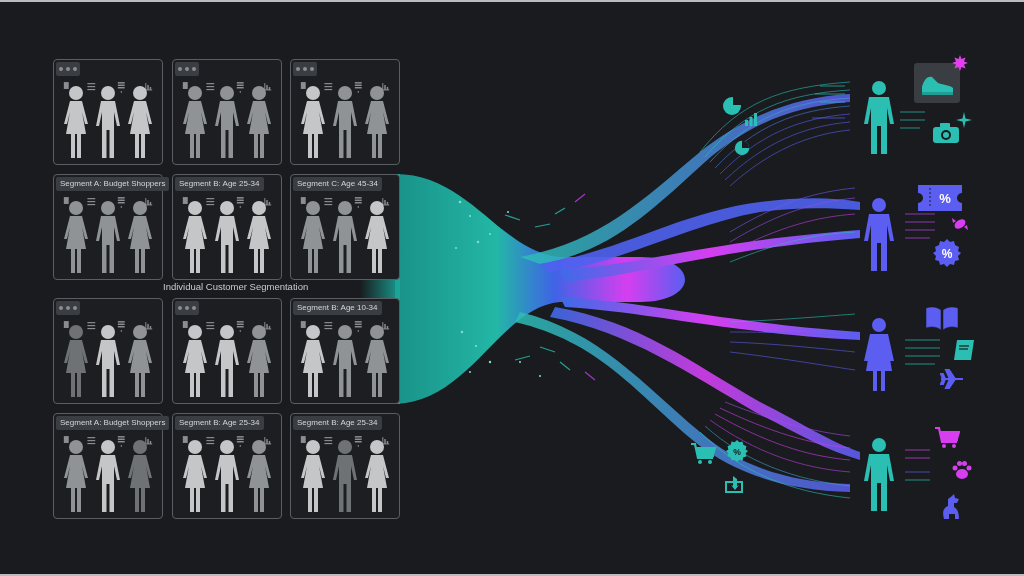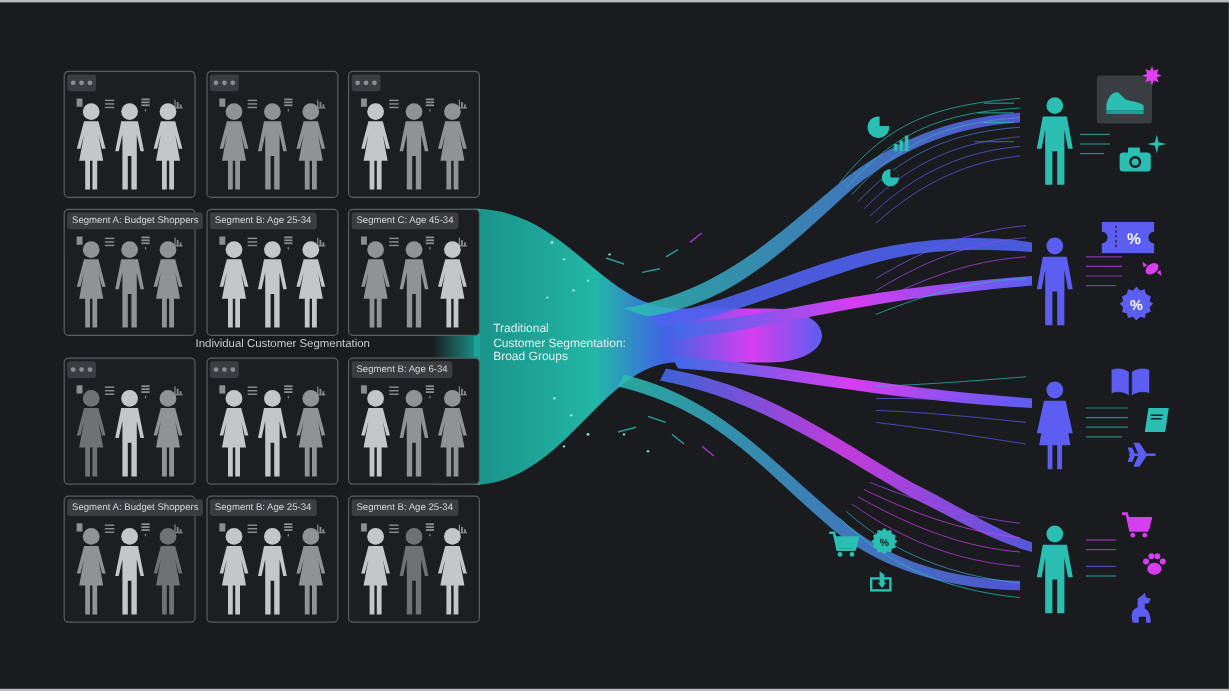--- a/index.html
+++ b/index.html
@@ -462,21 +462,21 @@
             <circle cx="16" cy="9" r="7" fill="#c4c6c8"></circle>
             <path d="M9 17 H23 L28 42 H25 L22 28 V74 H17.5 V46 H14.5 V74 H10 V28 L7 42 H4 Z" fill="#c4c6c8"></path>
           </svg>
           <svg viewBox="0 0 32 76">
             <circle cx="16" cy="9" r="7" fill="#909396"></circle>
             <path d="M10 17 H22 L28 40 H25 L22 28 L26 50 H21 V74 H17 V50 H15 V74 H11 V50 H6 L10 28 L7 40 H4 Z" fill="#909396"></path>
           </svg>
         </div>
       </div>
       <div class="panel" style="left: 290px; top: 296px;">
-        <div class="tab">Segment B: Age 6-34</div>
+        <div class="tab">Segment B: Age 10-34</div>
         <svg class="mini" viewBox="0 0 110 14">
       <rect x="10" y="2" width="5" height="7" fill="#8a8e93"></rect>
       <g fill="#8a8e93">
             <rect x="34" y="3" width="8" height="1.2"></rect>
             <rect x="34" y="6" width="8" height="1.2"></rect>
             <rect x="34" y="9" width="8" height="1.2"></rect>
           </g>
       <g fill="#8a8e93">
             <rect x="65" y="2" width="7" height="1.5"></rect>
             <rect x="65" y="4.5" width="7" height="1.5"></rect>
@@ -613,23 +613,20 @@
           <svg viewBox="0 0 32 76">
             <circle cx="16" cy="9" r="7" fill="#c4c6c8"></circle>
             <path d="M10 17 H22 L28 40 H25 L22 28 L26 50 H21 V74 H17 V50 H15 V74 H11 V50 H6 L10 28 L7 40 H4 Z" fill="#c4c6c8"></path>
           </svg>
         </div>
       </div>
     </div>
 
   <div class="caption" style="left:163px; top:279px;">Individual Customer Segmentation</div>
 
-  <div class="mid-label" style="left:411px; top:267px;">Traditional
-Customer Segmentation:
-Broad Groups</div>
 
   <svg class="icon" style="left:862px; top:78px;" width="34" height="76" viewBox="0 0 34 76">
     <circle cx="17" cy="8" r="7" fill="#2bbfb3"></circle>
     <path d="M7 17 H27 L32 44 H28 L25 28 V74 H19 V46 H15 V74 H9 V28 L6 44 H2 Z" fill="#2bbfb3"></path>
   </svg>
 
   <svg class="icon" style="left:862px; top:195px;" width="34" height="76" viewBox="0 0 34 76">
     <circle cx="17" cy="8" r="7" fill="#5b5ef0"></circle>
     <path d="M7 17 H27 L32 44 H28 L25 28 V74 H19 V46 H15 V74 H9 V28 L6 44 H2 Z" fill="#5b5ef0"></path>
   </svg>

